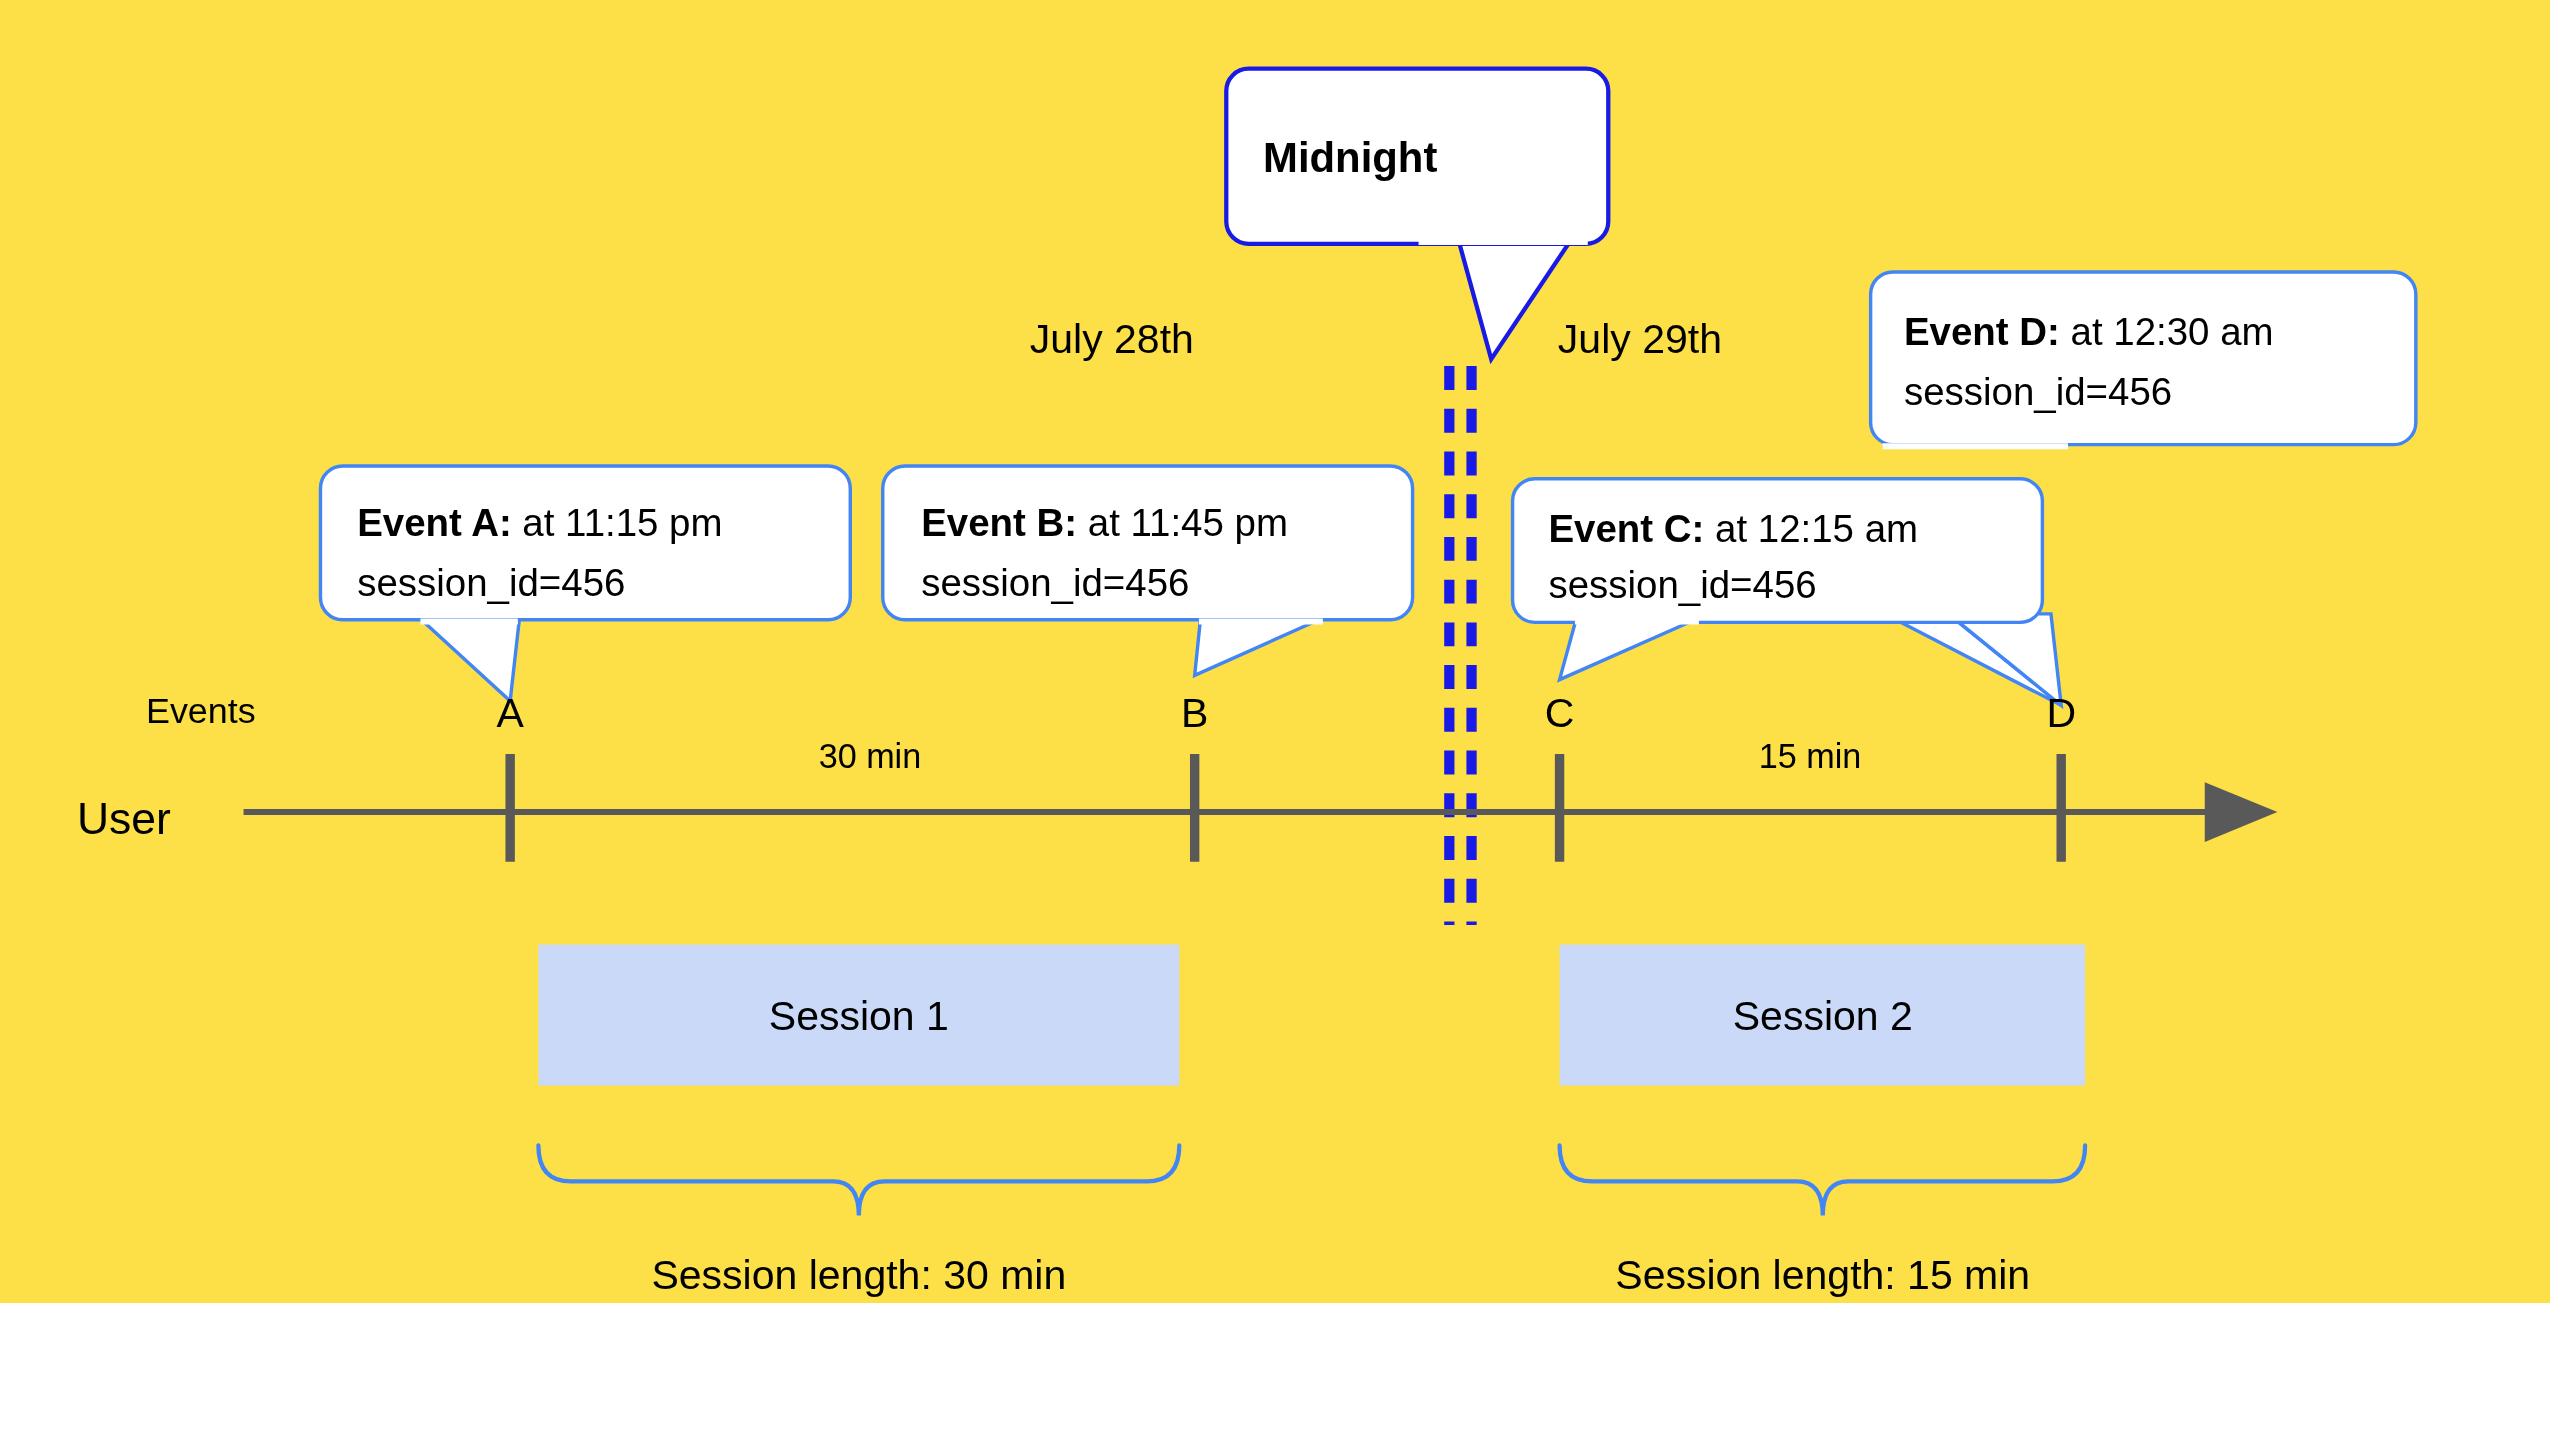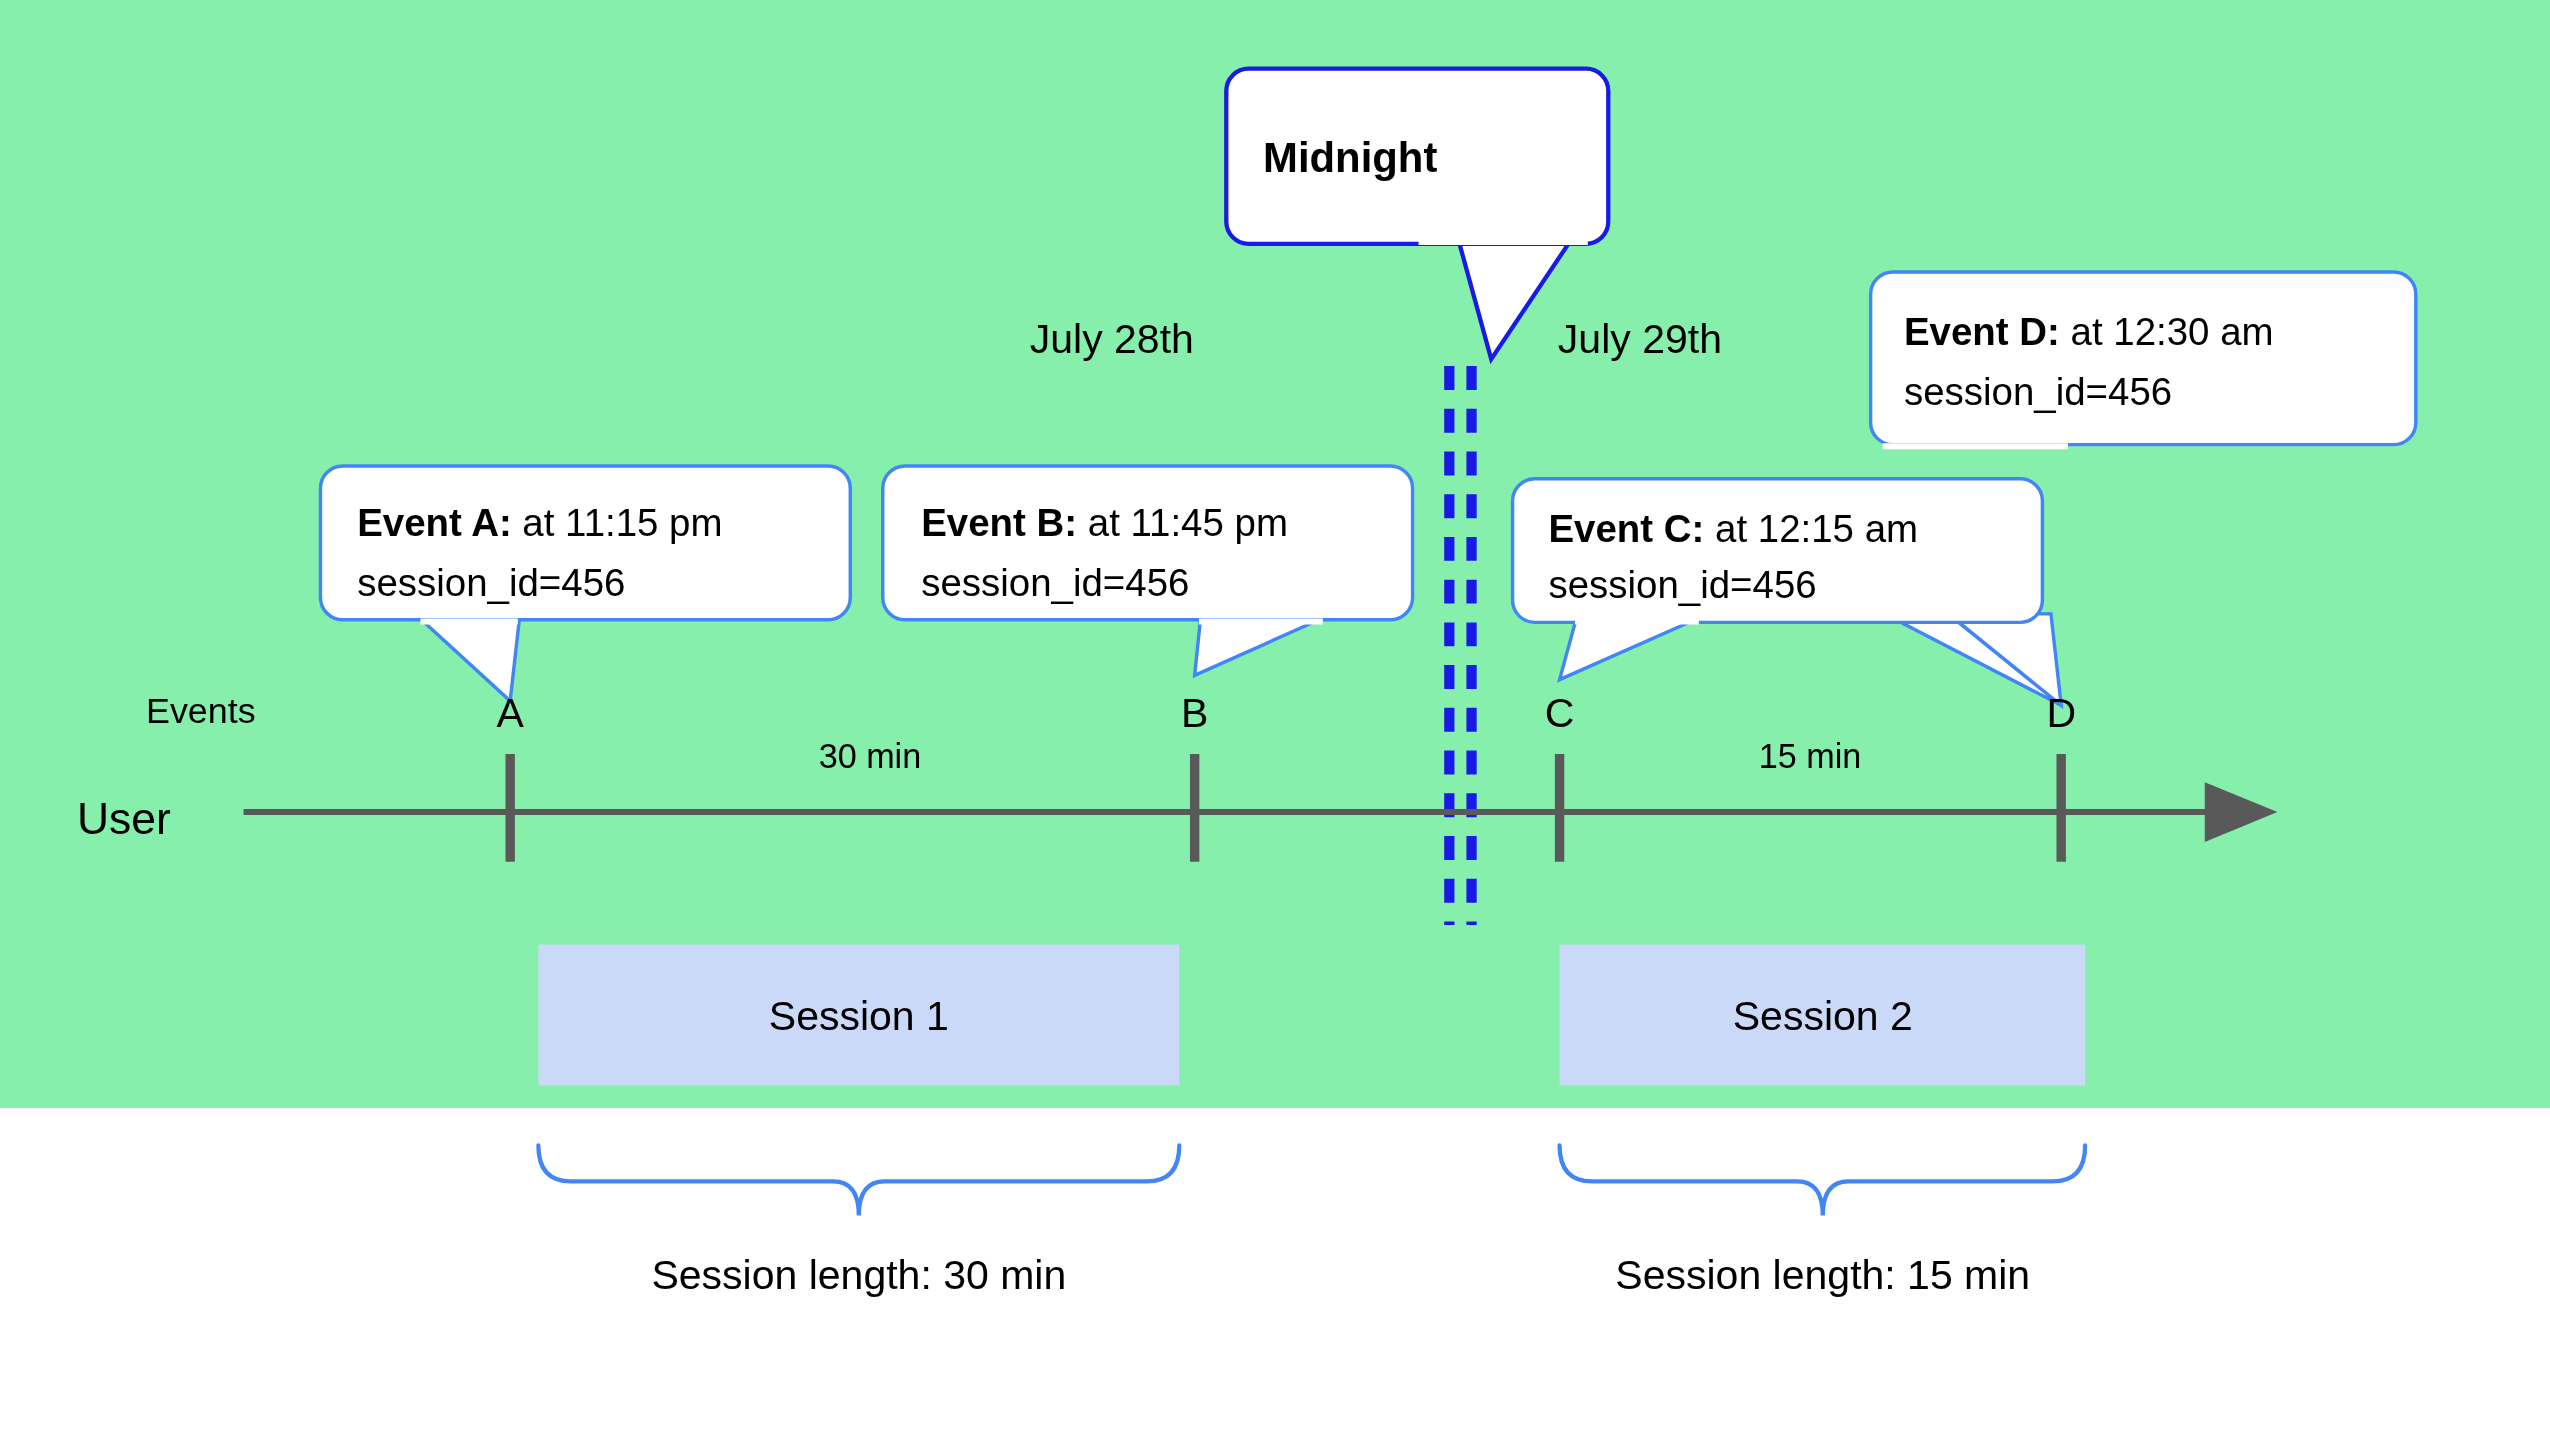--- a/index.html
+++ b/index.html
@@ -10,22 +10,22 @@
   }
   body {
     width: 2550px;
     height: 1455px;
     font-family: "Liberation Sans", sans-serif;
     overflow: hidden;
   }
   #diagram-root {
     position: relative;
     width: 2550px;
-    height: 1108px;
-    background: #86efac;
+    height: 1303px;
+    background: #fde047;
     text-align: center;
   }
   svg.canvas {
     position: absolute;
     top: 0;
     left: 0;
     width: 2550px;
     height: 1455px;
   }
   .txt {

